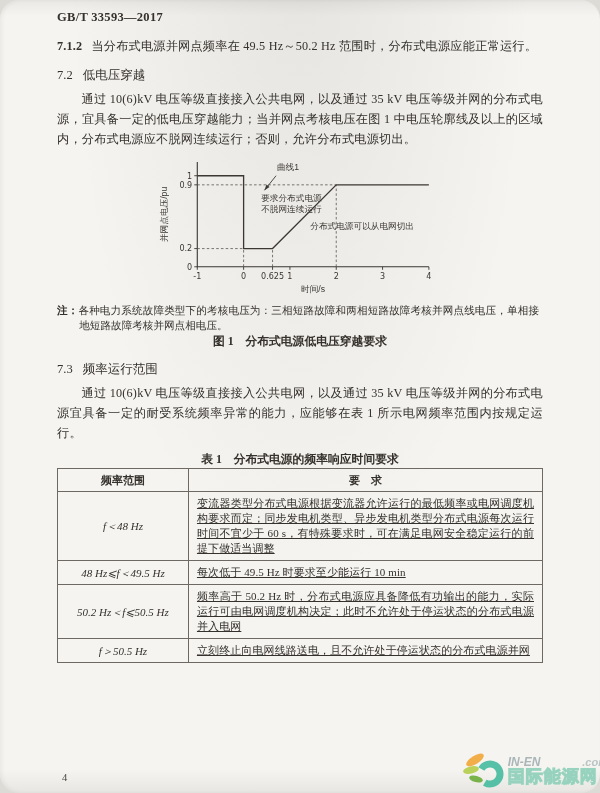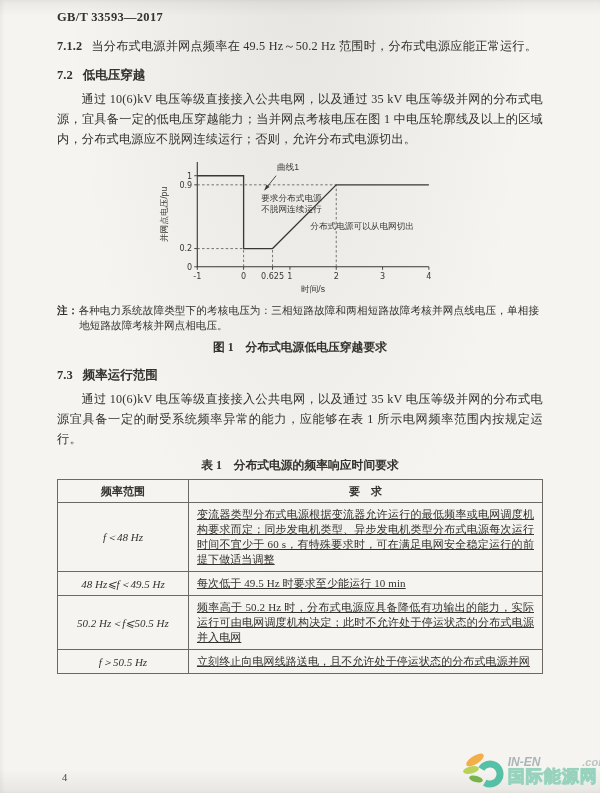--- a/index.html
+++ b/index.html
@@ -8,34 +8,35 @@
     width:600px;height:793px;
     margin:0 auto;
     background:#f5f4f0;
     background-image:
       radial-gradient(ellipse at 50% -10%, rgba(90,85,80,0.10), transparent 55%),
       linear-gradient(180deg, rgba(0,0,0,0.05) 0%, rgba(0,0,0,0) 2%, rgba(0,0,0,0) 97%, rgba(0,0,0,0.06) 100%);
     overflow:hidden;
     font-family:"Liberation Serif","DejaVu Serif",serif;
     color:#35312c;
     box-shadow: inset 2px 0 4px rgba(0,0,0,0.05);
+    border-radius: 19px;
   }
   .content{padding:10px 57px 0 57px;}
   .doc-header{font-weight:bold;font-size:12.5px;margin-bottom:11px;letter-spacing:0.3px;}
   p.clause{margin:8px 0 3px 0;font-size:12.2px;line-height:20px;text-align:justify;letter-spacing:0.2px;}
   .clause-num{font-weight:bold;margin-right:9px;}
-  h3.sec{font-size:12.5px;font-weight:bold;margin:11px 0 5px 0;}
+  h3.sec{font-size:12.5px;font-weight:normal;margin:11px 0 5px 0;}
   h3.sec .sec-num{margin-right:10px;}
   p.body-para{margin:2px 0 0 0;font-size:12.2px;line-height:20px;text-indent:2em;text-align:justify;letter-spacing:0.2px;}
   .figure-wrap{text-align:center;margin:3px 0 0 0;}
   .figure-wrap svg{display:inline-block;}
   .fig-note{font-size:10.6px;line-height:15px;margin:2px 4px 0 0;padding-left:2.1em;text-indent:-2.1em;text-align:justify;}
-  .fig-caption,.tbl-caption{font-weight:bold;font-size:11.8px;text-align:center;margin:7px 0 0 0;}
+  .fig-caption,.tbl-caption{font-weight:bold;font-size:11.8px;text-align:center;margin:1px 0 0 0;}
   .tbl-caption{margin-top:9px;}
-  table.freq{width:100%;border-collapse:collapse;margin-top:5px;border:1.6px solid #474340;}
+  table.freq{width:100%;border-collapse:collapse;border:1.6px solid #474340;}
   table.freq th,table.freq td{border:1px solid #6d6962;font-size:11px;}
   table.freq th{font-weight:bold;padding:4px 2px;line-height:14px;}
   td.range{width:27%;text-align:center;vertical-align:middle;padding:3px 2px;line-height:14px;white-space:nowrap;}
   td.range i{font-family:"Liberation Serif",serif;}
   td.req{padding:4px 8px;line-height:15px;text-align:justify;vertical-align:middle;letter-spacing:0.1px;text-decoration:underline;}
   .sec-top{margin-top:16px;}
   .page-num{position:absolute;left:62px;bottom:10px;font-size:10.5px;color:#4a463f;}
   
   .watermark{position:absolute;right:-8px;bottom:2px;display:flex;align-items:center;gap:3px;opacity:0.92;}
   .wm-text{display:flex;flex-direction:column;line-height:1.05;}

